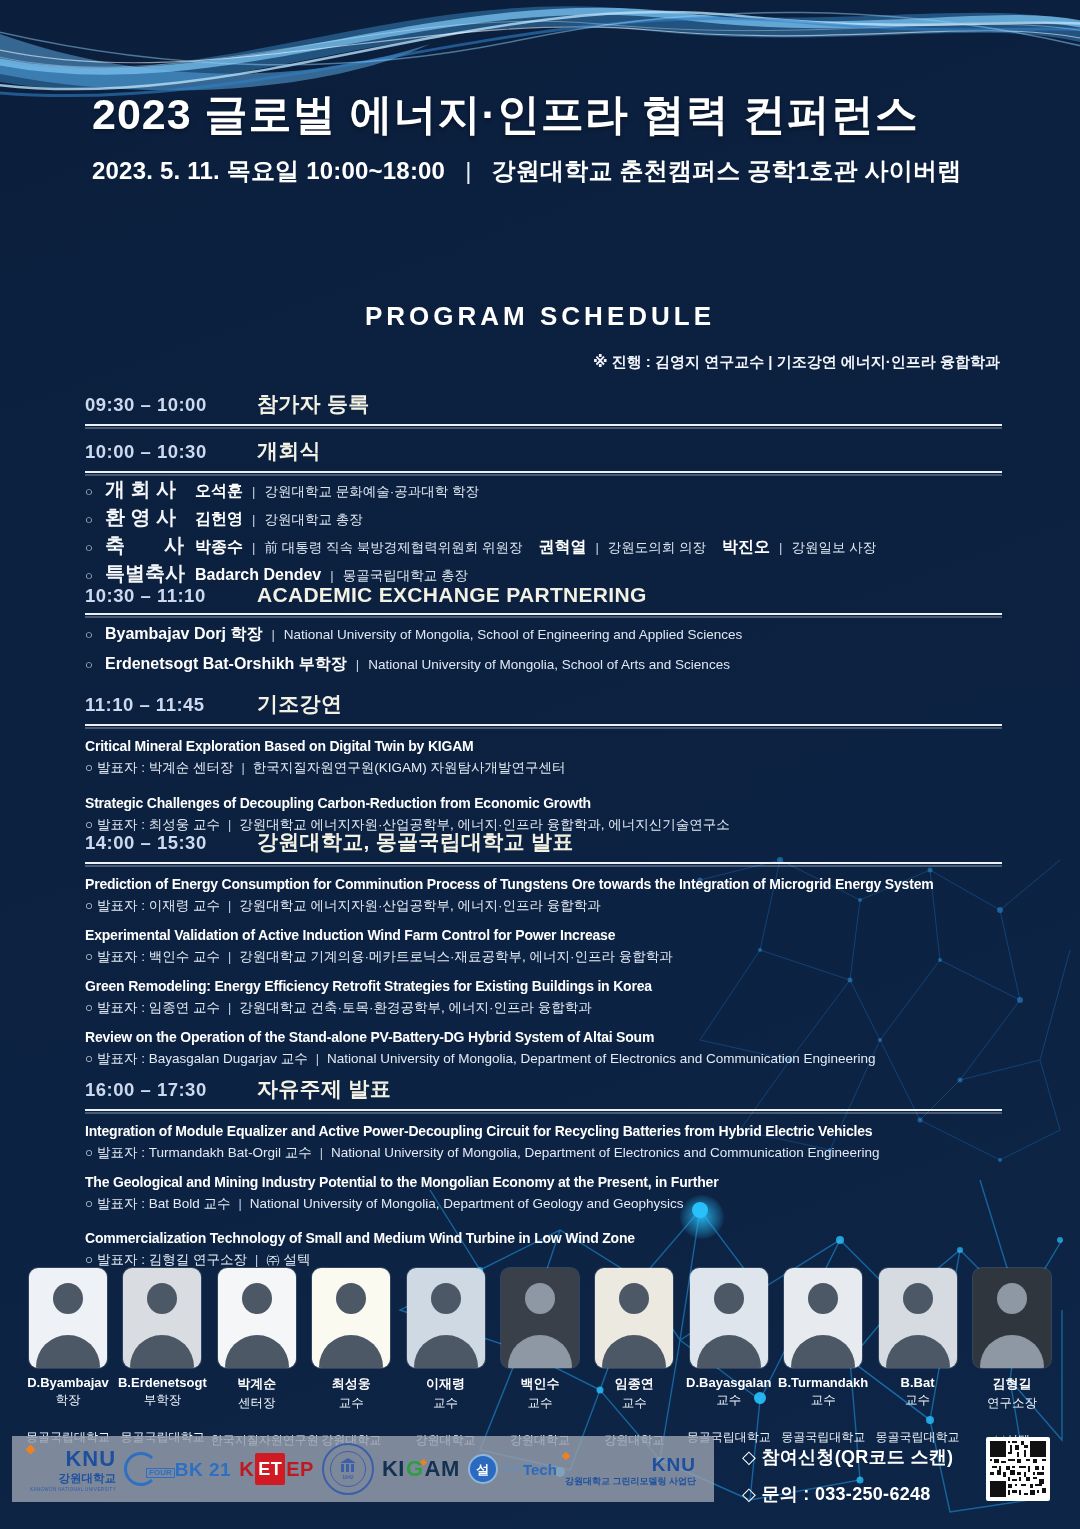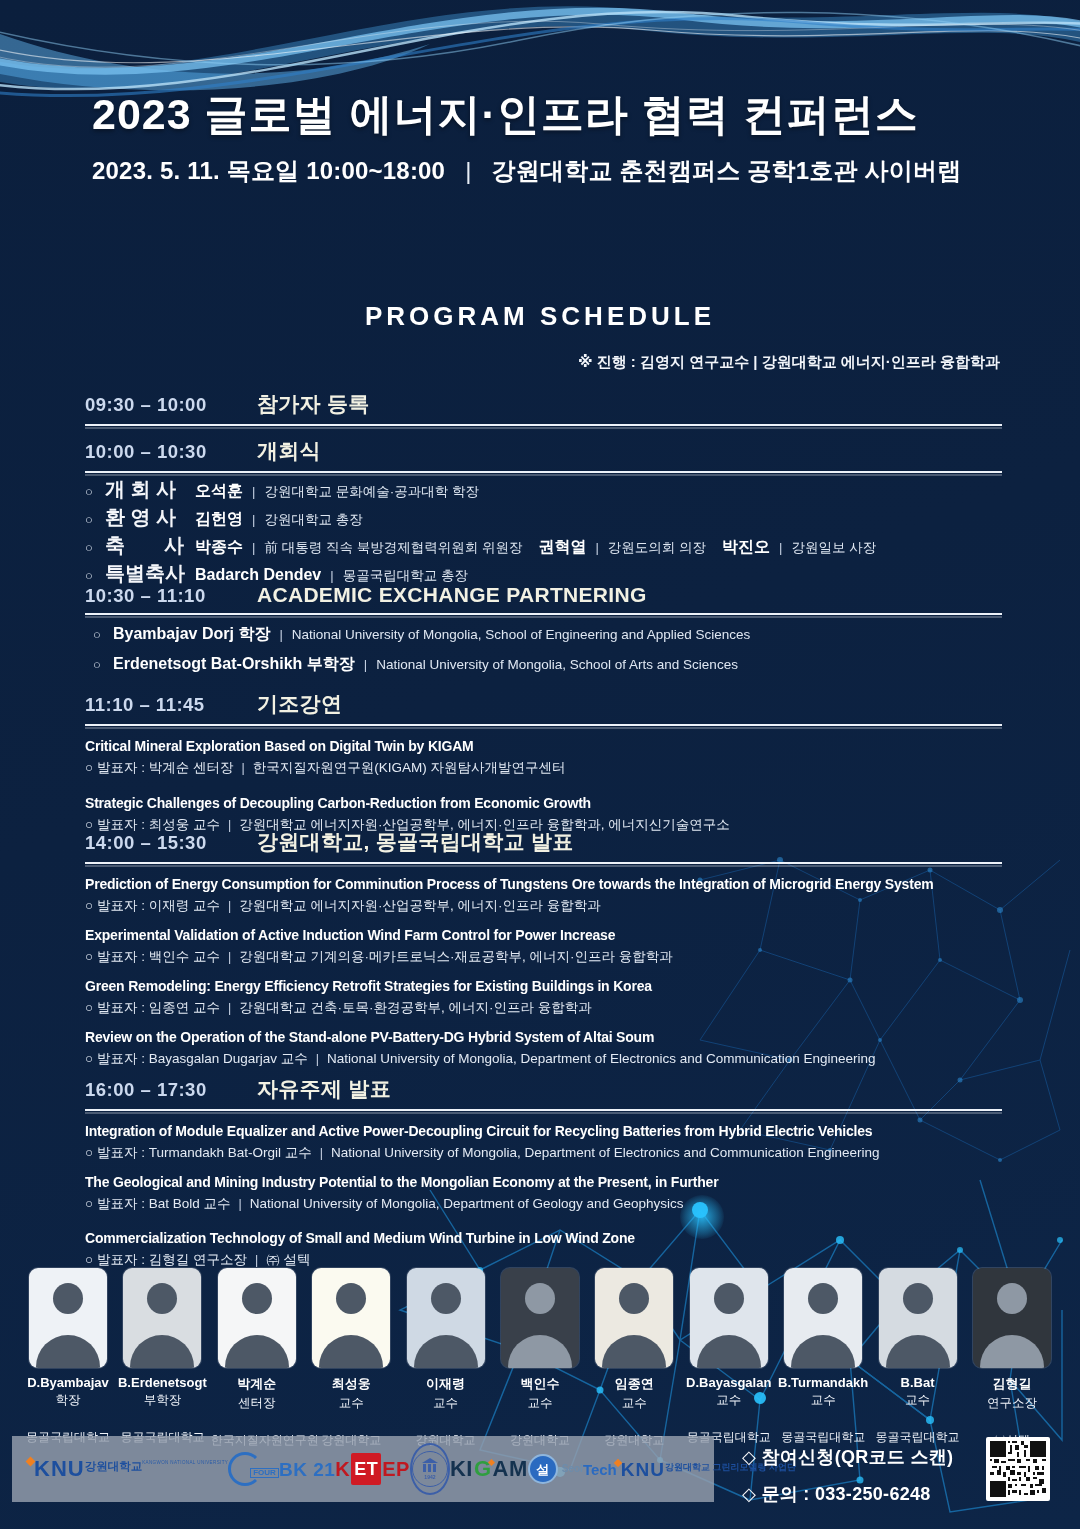--- a/index.html
+++ b/index.html
@@ -35,21 +35,21 @@
   .stitle{font-size:21px;font-weight:700;color:#f2f1e3;letter-spacing:.3px;white-space:nowrap;}
   .rule{margin-top:6px;height:2px;background:#edf2f9;box-shadow:0 3px 0 rgba(237,242,249,.28);}
 
   .cer{margin-top:7px;font-size:13.5px;line-height:18px;color:#dfe7f2;white-space:nowrap;}
   .cer .bullet{display:inline-block;width:20px;font-size:13px;}
   .cer .role{display:inline-block;width:90px;font-weight:700;font-size:20px;color:#f4f6fa;white-space:pre;}
   .cer .nm{font-weight:700;font-size:16px;color:#ffffff;}
   .cer .sp{margin:0 9px;color:#c9d4e6;font-size:13px;}
   .cer .nm2{margin-left:16px;}
 
-  .guest{margin-top:9px;font-size:13.5px;line-height:20px;color:#dfe7f2;white-space:nowrap;margin-left:8px;}
+  .guest{margin-top:9px;font-size:13.5px;line-height:20px;color:#dfe7f2;white-space:nowrap;}
   .guest .bullet{display:inline-block;width:20px;font-size:13px;}
   .guest .nm{font-weight:700;font-size:16px;color:#ffffff;}
   .guest .sp{margin:0 9px;color:#c9d4e6;font-size:13px;}
 
   .talk{margin-top:11px;}
   .talk:first-of-type{margin-top:9px;}
   .talk .ttl{font-size:14px;font-weight:700;letter-spacing:-.2px;color:#ffffff;white-space:nowrap;line-height:19px;}
   .talk .pres{margin-top:3px;font-size:13.5px;color:#e3eaf4;line-height:18px;white-space:nowrap;}
   .talk .pres .sp{margin:0 8px;color:#c9d4e6;font-size:12.5px;}
 
@@ -76,21 +76,21 @@
   .speaker:nth-child(6) .photo::before,.speaker:nth-child(6) .photo::after,
   .speaker:nth-child(11) .photo::before,.speaker:nth-child(11) .photo::after{background:#8e98a4;}
   .sname{font-size:13px;font-weight:700;margin-top:7px;color:#ffffff;white-space:nowrap;}
   .srole{font-size:12.5px;margin-top:2px;color:#f0f4fa;}
   .sorg{font-size:12px;margin-top:20px;color:#f0f4fa;white-space:nowrap;}
 
   
   .band{position:absolute;left:12px;top:1436px;width:702px;height:66px;
     background:rgba(150,160,175,.82);display:flex;align-items:center;justify-content:space-between;
     padding:0 18px;box-sizing:border-box;}
-  .logo{display:flex;flex-direction:row;align-items:flex-start;line-height:1;flex:none;}
+  .logo{display:flex;flex-direction:column;align-items:flex-end;line-height:1;flex:none;}
   .knu .diamond{width:7px;height:7px;background:#f08020;transform:rotate(45deg);align-self:flex-start;
     margin-bottom:-5px;margin-left:-3px;}
   .knu .main{font-size:22px;font-weight:800;color:#1d4f9e;letter-spacing:1px;}
   .knu .sub{font-size:11.5px;font-weight:700;color:#1d4f9e;margin-top:3px;}
   .knu .cap{font-size:4.5px;color:#2a5ca8;margin-top:3px;letter-spacing:.4px;}
   .bk21{flex-direction:row;align-items:center;}
   .bk21 .ring{width:28px;height:28px;border:3px solid #2d6fc2;border-radius:50%;
     border-right-color:transparent;margin-right:-12px;flex:none;}
   .bk21 .txt{display:flex;align-items:flex-end;}
   .bk21 .four{font-size:8px;font-weight:700;color:#2d6fc2;border:1px solid #2d6fc2;padding:0 2px;margin-bottom:1px;}
@@ -209,21 +209,21 @@
   <div class="glow" style="left:990px;top:1438px;width:40px;height:40px;"></div>
 
   <div class="header">
     <div class="title-ko">2023 글로벌 에너지·인프라 협력 컨퍼런스</div>
     <div class="date-line">
       <span>2023. 5. 11. 목요일 10:00~18:00</span><span class="vsep">|</span><span>강원대학교 춘천캠퍼스 공학1호관 사이버랩</span>
     </div>
   </div>
 
   <div class="program-heading">PROGRAM SCHEDULE</div>
-  <div class="host-note">※ 진행 : 김영지 연구교수 | 강원대학교 에너지·인프라 융합학과</div>
+  <div class="host-note">※ 진행 : 김영지 연구교수 | 기조강연 에너지·인프라 융합학과</div>
 
   <div class="session" style="top:390px">
     <div class="session-header">
       <span class="time">09:30 – 10:00</span>
       <span class="stitle">참가자 등록</span>
     </div>
     <div class="rule"></div>
   </div>
 
   <div class="session" style="top:437px">

